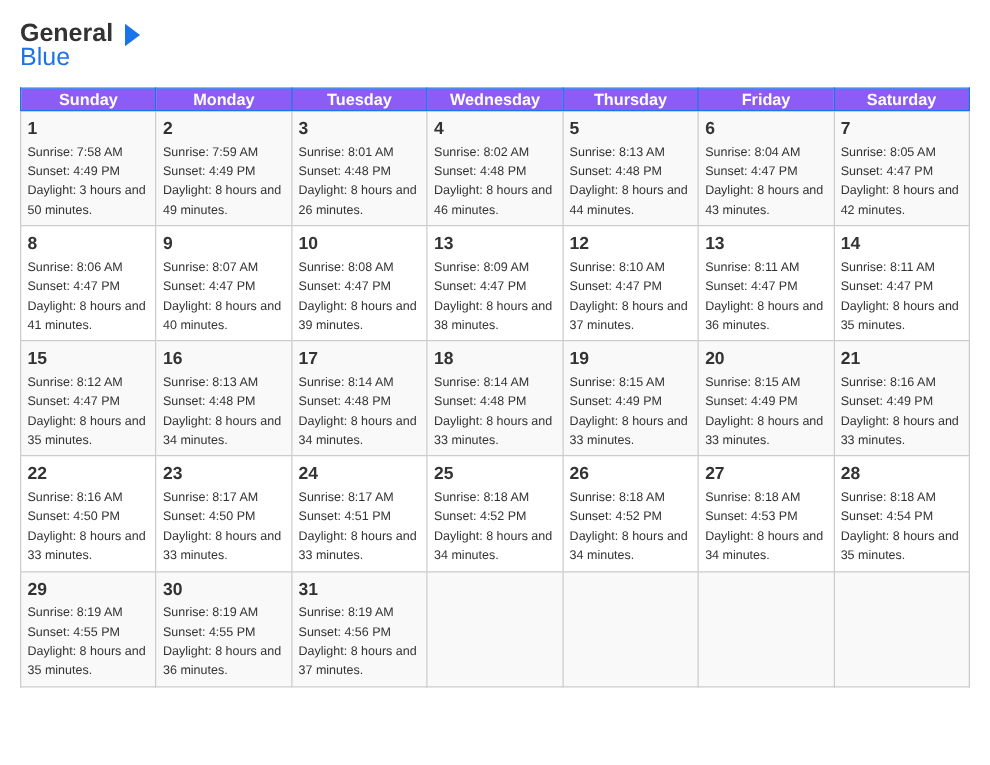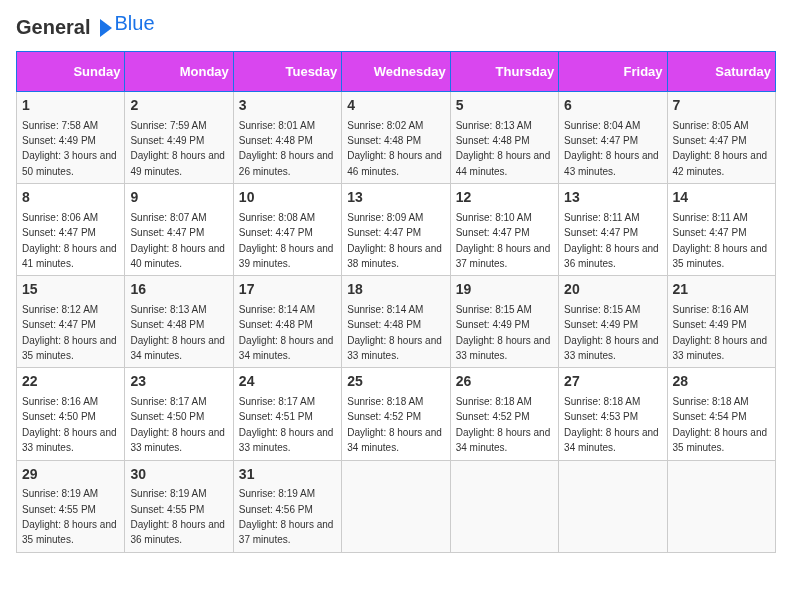--- a/index.html
+++ b/index.html
@@ -32,24 +32,24 @@
     .subtitle {
       font-size: 14px;
       color: #555;
     }
     table {
       width: 100%;
       border-collapse: collapse;
       font-size: 11px;
     }
     thead tr th {
-      background-color: #d946ef;
+      background-color: #8b5cf6;
       color: #fff;
-      padding: 12px 4px;
-      text-align: right;
+      padding: 1px 4px;
+      text-align: center;
       font-size: 13px;
       font-weight: bold;
       border: 1px solid #1a73e8;
     }
     tbody tr td {
       vertical-align: top;
       padding: 4px 5px;
       border: 1px solid #ccc;
       width: calc(100% / 7);
       min-height: 80px;
@@ -72,21 +72,21 @@
     }
     td.empty {
       background: #f0f0f0;
     }
   </style>
 </head>
 <body>
 
 <div class="header">
   <div class="logo">
-    <div style="display:flex;flex-direction:row;align-items:flex-start;">
+    <div style="display:flex;flex-direction:column;align-items:flex-start;">
       <div style="display:flex;align-items:center;">
         <span style="font-size:20px;font-weight:bold;color:#333;">General</span>
         <svg width="22" height="22" viewBox="0 0 22 22" style="margin-left:2px;">
           <polygon points="8,2 20,11 8,20" fill="#1a73e8"></polygon>
         </svg>
       </div>
       <span style="font-size:20px;font-weight:normal;color:#1a73e8;margin-top:-4px;">Blue</span>
     </div>
   </div>
   <div class="title-block">

